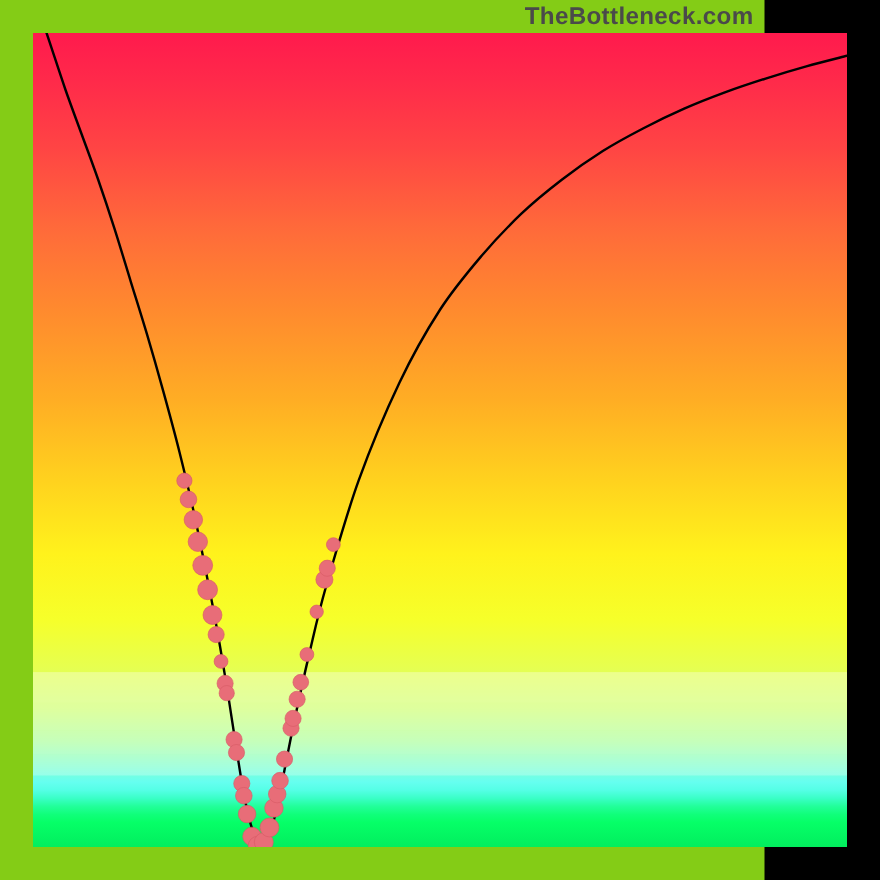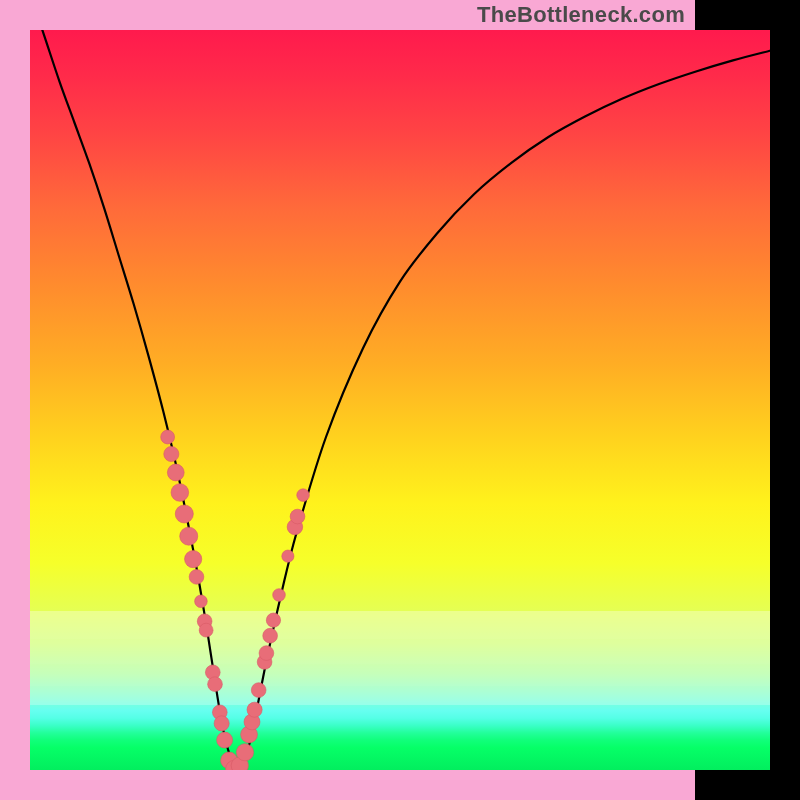--- a/index.html
+++ b/index.html
@@ -9,21 +9,21 @@
     height: 800px;
     background: #000;
     overflow: hidden;
   }
   .frame {
     position: absolute;
     left: 0;
     top: 0;
     width: 695px;
     height: 800px;
-    background: #f9a8d4;
+    background: #84cc16;
   }
   .plot {
     position: absolute;
     left: 30px;
     top: 30px;
     width: 740px;
     height: 740px;
     overflow: hidden;
   }
   .gradient {

